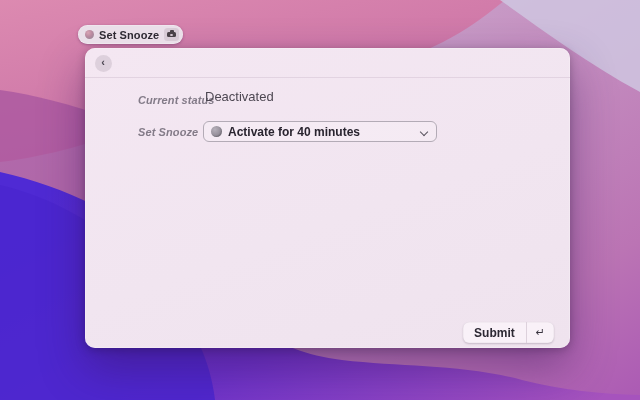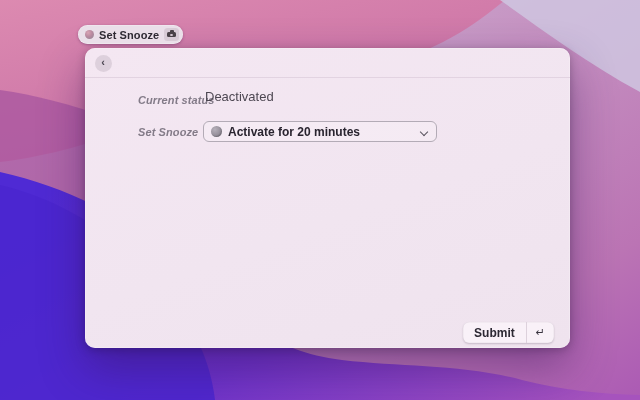--- a/index.html
+++ b/index.html
@@ -125,21 +125,21 @@
       <span>‹</span>
     </button>
   </div>
 
   <span class="form-row-label" style="top:46px">Current status</span>
   <span class="status-value">Deactivated</span>
 
   <span class="form-row-label" style="top:78px">Set Snooze</span>
   <div class="dropdown">
     <span class="moon-icon"></span>
-    <span class="dropdown-text">Activate for 20 minutes</span>
+    <span class="dropdown-text">Activate for 40 minutes</span>
     <span class="chevron-down"></span>
   </div>
 
   <button class="submit-btn">
     <span class="submit-label">Submit</span>
     <span class="submit-sep"></span>
     <span class="submit-key">↵</span>
   </button>
 </div>
 

